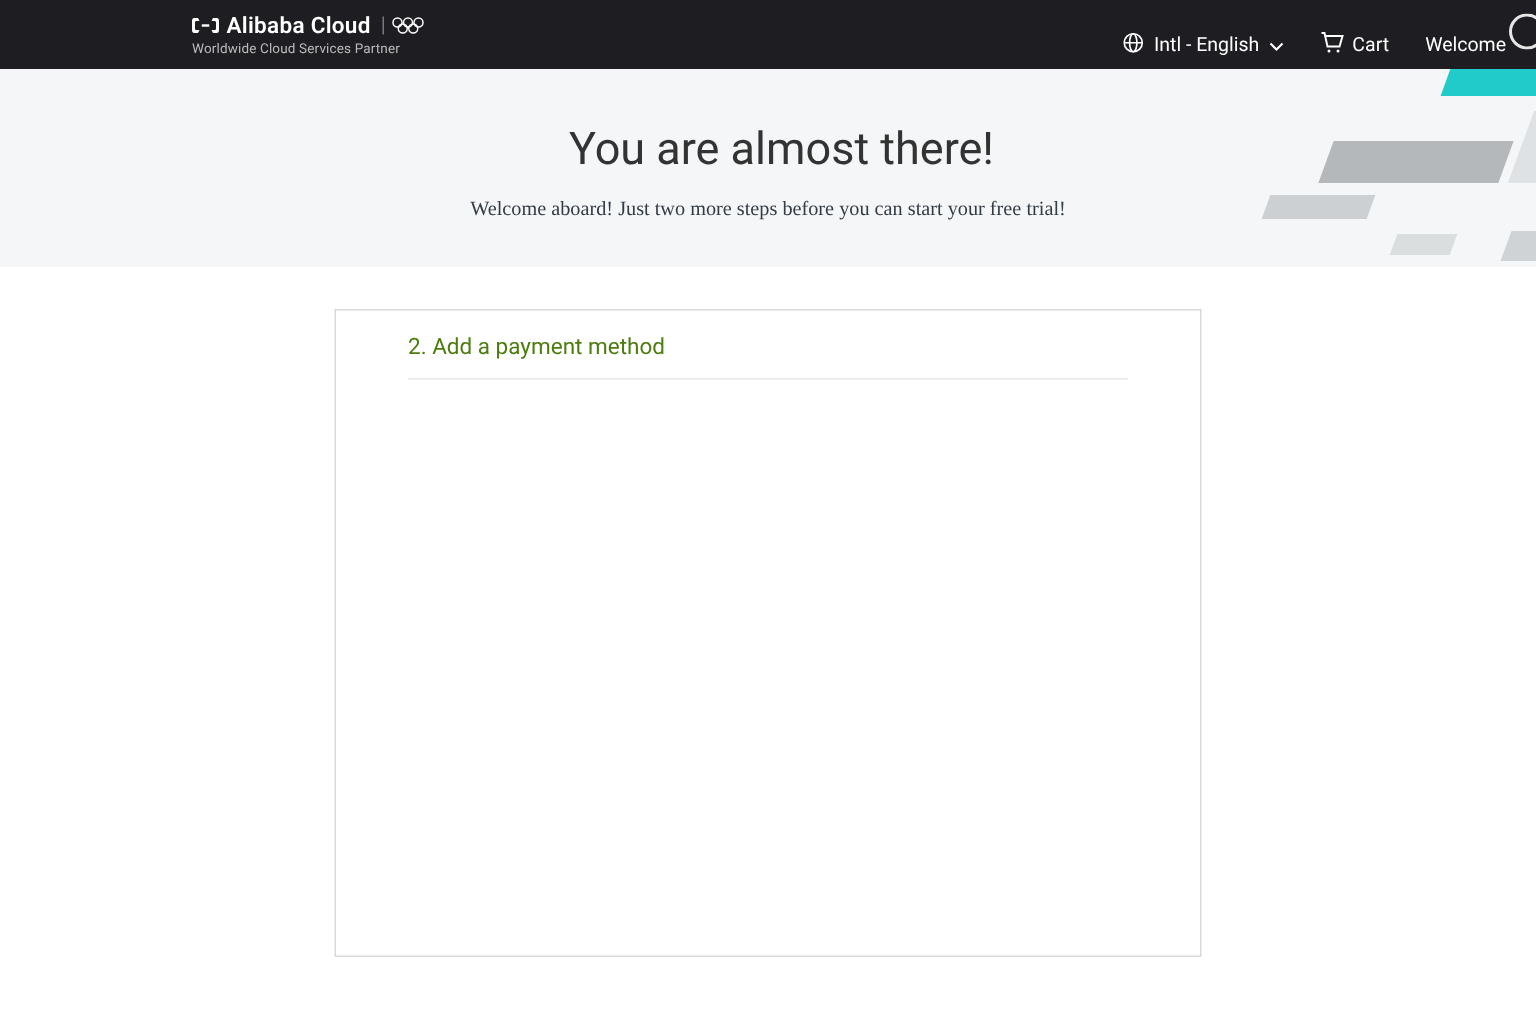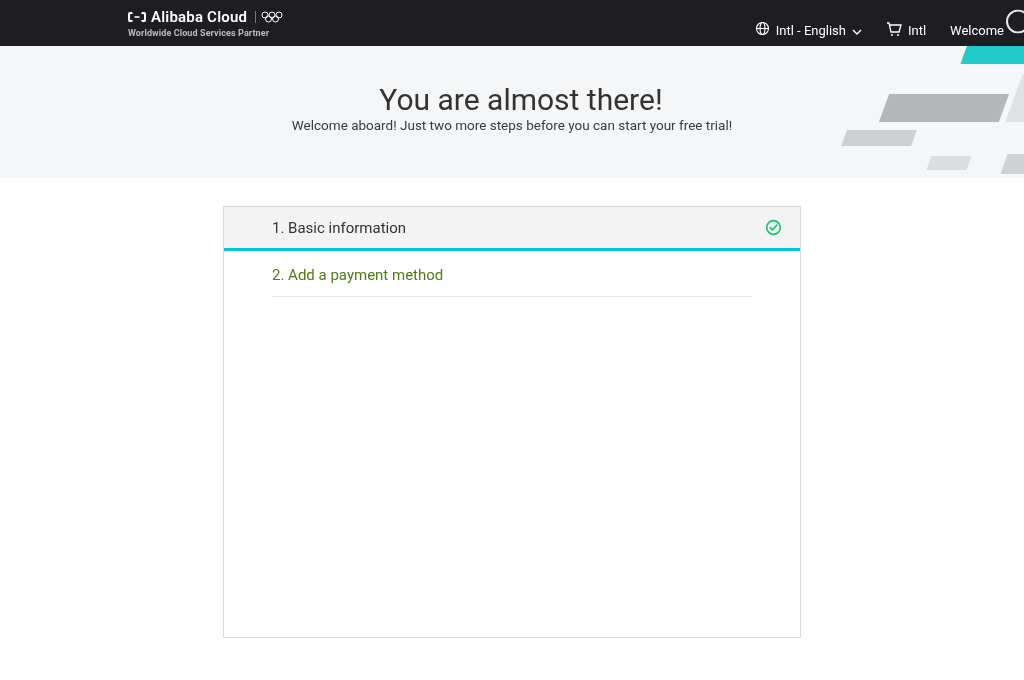--- a/index.html
+++ b/index.html
@@ -50,21 +50,20 @@
       display: inline-flex;
       align-items: center;
       margin-left: 3px;
       padding-left: 5px;
       border-left: 1px solid rgba(255,255,255,0.4);
     }
     .brand-tagline {
       font-size: 9px;
       color: #bbb;
       letter-spacing: 0.1px;
-      font-weight: bold;
     }
 
     .topbar-right {
       display: flex;
       align-items: center;
       gap: 24px;
       font-size: 13px;
     }
     .topbar-item {
       display: flex;
@@ -108,22 +107,24 @@
       font-size: 30px;
       font-weight: 400;
       color: #333;
       position: relative;
       z-index: 2;
       padding-left: 18px;
     }
     .banner-sub {
       font-size: 13.5px;
       color: #333b44;
+      margin-top: 14px;
       position: relative;
       z-index: 2;
+      font-family: Liberation Serif, serif;
     }
 
     
     .content {
       width: 100%;
       display: flex;
       justify-content: center;
       padding-top: 28px;
     }
     .card {
@@ -216,21 +217,21 @@
     </div>
 
     <div class="topbar-item">
       <span>
         <svg width="16" height="16" viewBox="0 0 16 16" fill="none" stroke="#fff" stroke-width="1.3">
           <path d="M1 2 H3 L5 11 H13 L15 4 H4"></path>
           <circle cx="6" cy="14" r="1" fill="#fff" stroke="none"></circle>
           <circle cx="12" cy="14" r="1" fill="#fff" stroke="none"></circle>
         </svg>
       </span>
-      <span>Intl</span>
+      <span>Cart</span>
     </div>
 
     <div class="topbar-item">
       <span>Welcome</span>
     </div>
 
     <span class="topbar-circle">
       <svg width="24" height="24" viewBox="0 0 24 24">
         <circle cx="12" cy="12" r="11" fill="none" stroke="#e5e5e5" stroke-width="2"></circle>
       </svg>
@@ -246,28 +247,19 @@
     <div class="deco-shape deco4"></div>
     <div class="deco-shape deco5"></div>
     <div class="deco-shape deco6"></div>
   </div>
   <h1 class="banner-title">You are almost there!</h1>
   <div class="banner-sub">Welcome aboard! Just two more steps before you can start your free trial!</div>
 </div>
 
 <div class="content">
   <div class="card">
-    <div class="step-row step-1">
-      <span>1. Basic information</span>
-      <span class="check-icon">
-        <svg width="17" height="17" viewBox="0 0 18 18">
-          <circle cx="9" cy="9" r="7.2" fill="none" stroke="#1ec36b" stroke-width="1.8"></circle>
-          <path d="M5.5 9.2 L8 11.5 L12.5 6.5" fill="none" stroke="#1ec36b" stroke-width="1.8" stroke-linecap="round" stroke-linejoin="round"></path>
-        </svg>
-      </span>
-    </div>
     <div class="step-2">
       <div class="step-2-inner">
         <span>2. Add a payment method</span>
       </div>
     </div>
   </div>
 </div>
 
 </body></html>

